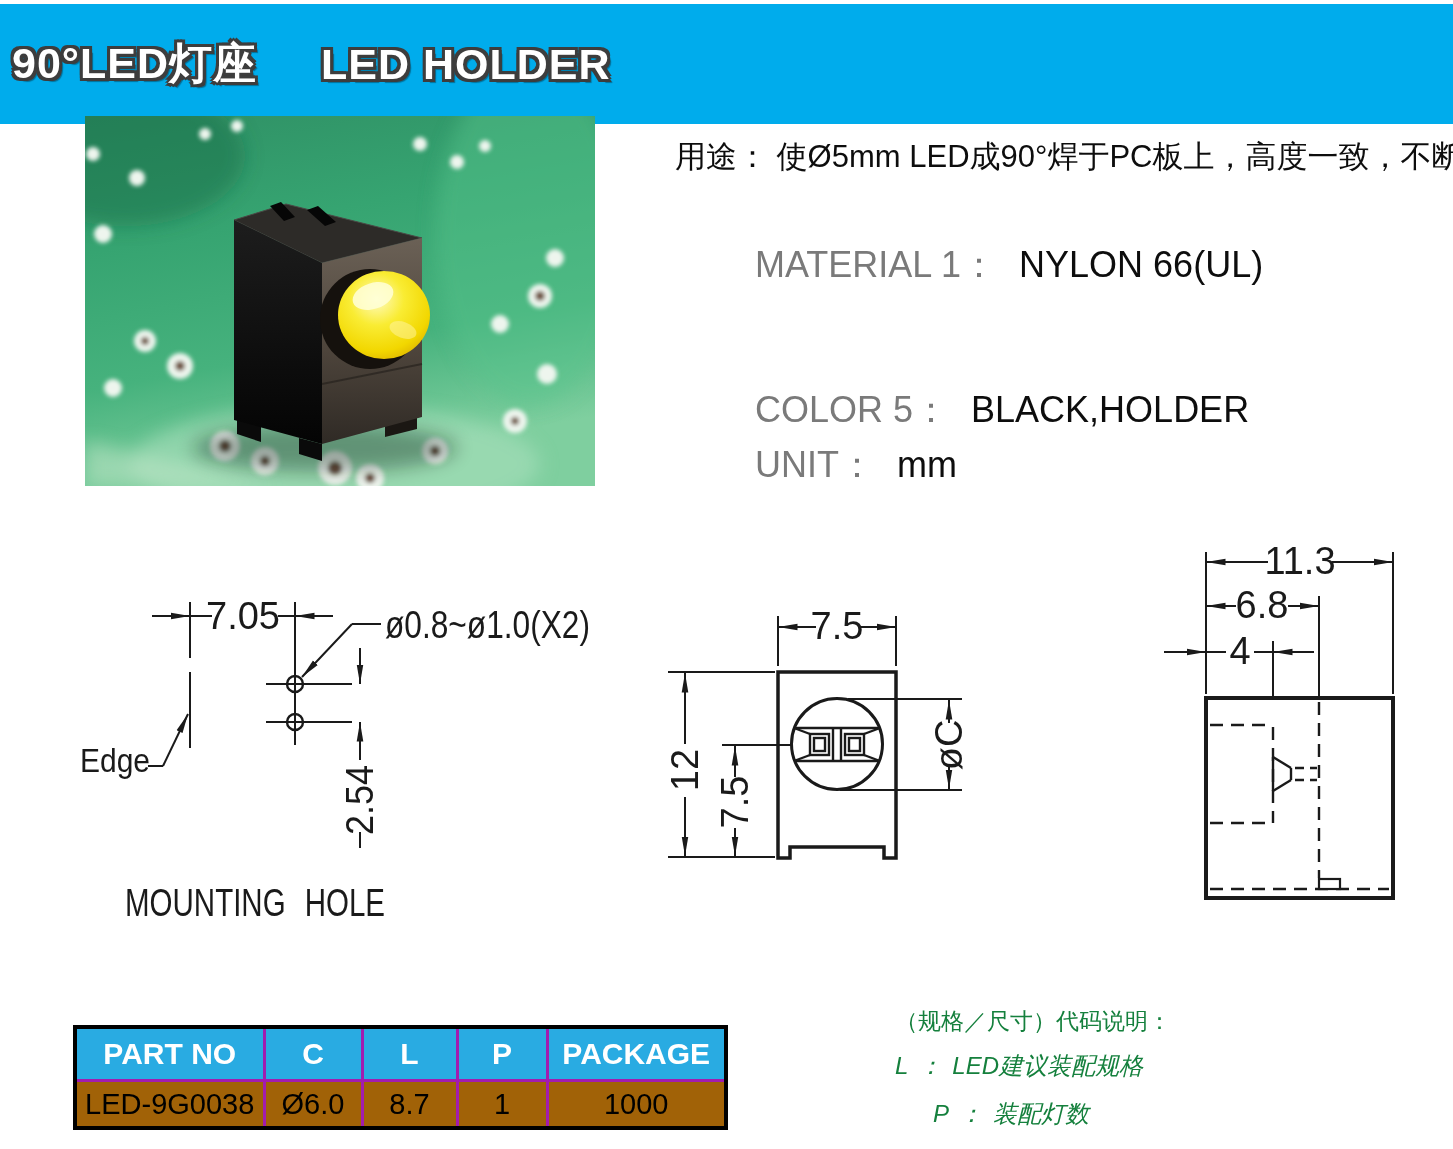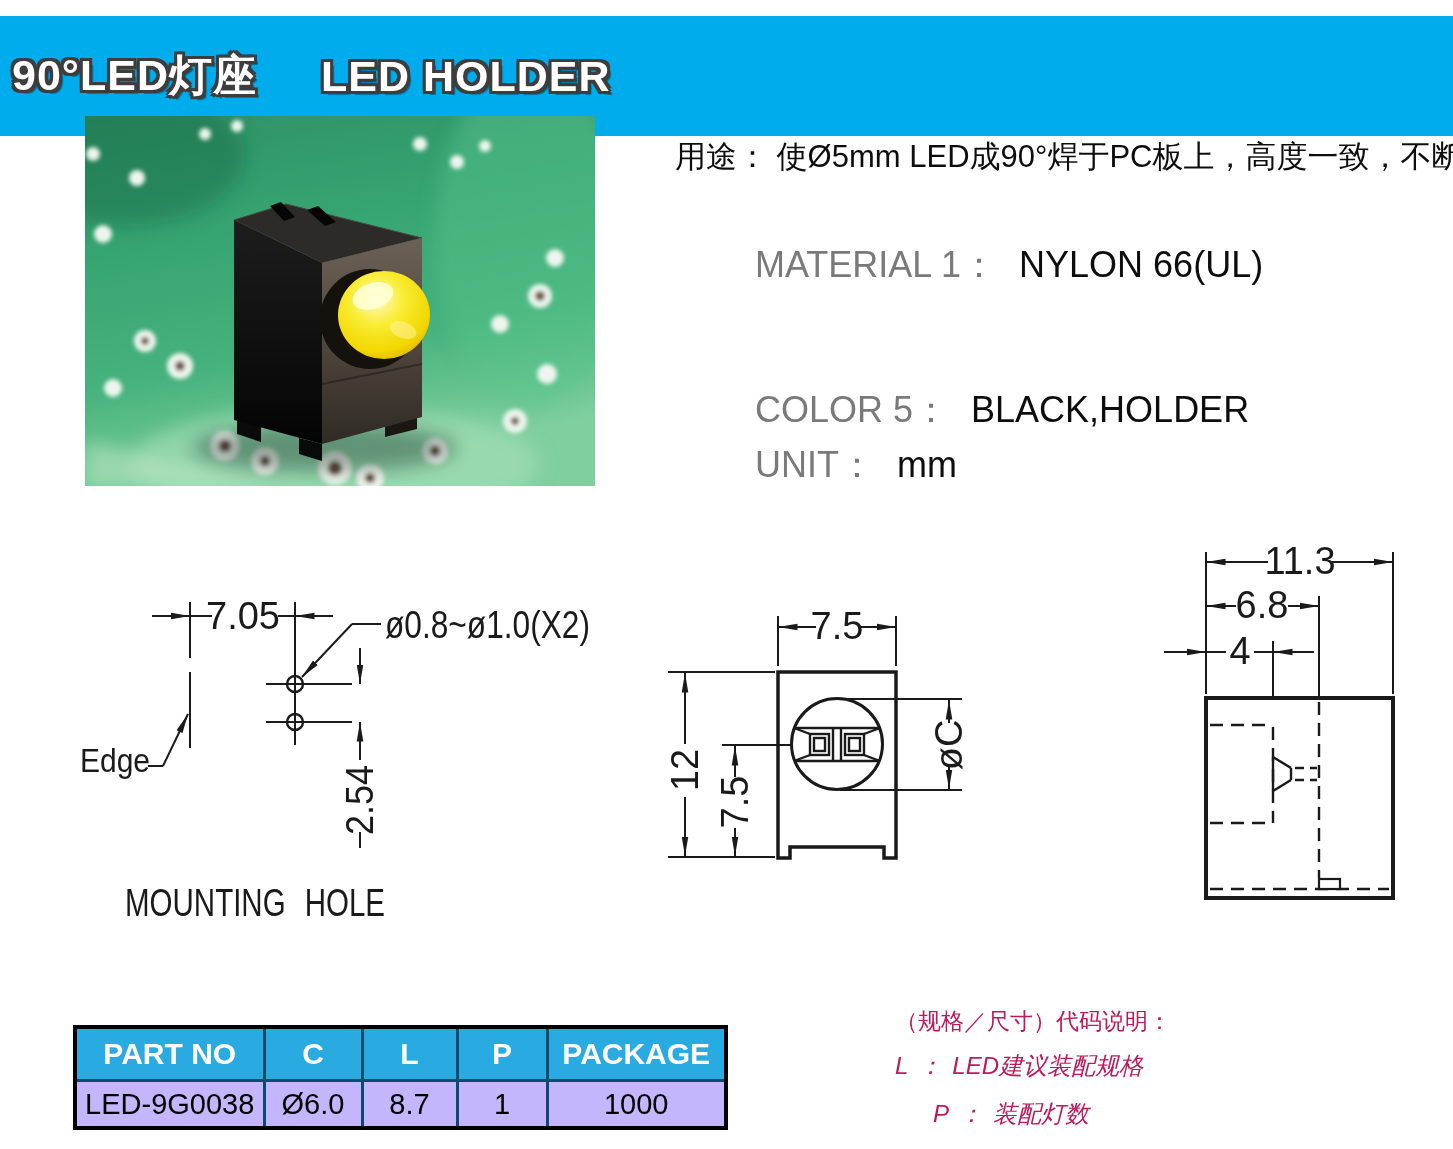--- a/index.html
+++ b/index.html
@@ -1,37 +1,37 @@
 <!DOCTYPE html>
 <html><head>
 <meta charset="utf-8">
 <style>
   html,body{margin:0;padding:0;background:#fff;}
   #canvas{position:relative;width:1453px;height:1149px;background:#fff;overflow:hidden;
           font-family:"Liberation Sans",sans-serif;color:#111;}
   .abs{position:absolute;}
   
-  #topbar{left:0;top:16px;width:1453px;height:120px;background:#00ACEC;display:flex;align-items:center;}
+  #topbar{left:0;top:4px;width:1453px;height:120px;background:#00ACEC;display:flex;align-items:center;}
   #topbar .ttl{font-size:43px;font-weight:bold;color:#fff;margin-left:12px;letter-spacing:1px;
      text-shadow:-3px -3px 0 #3d3d3d,3px -3px 0 #3d3d3d,-3px 3px 0 #3d3d3d,3px 3px 0 #3d3d3d,
                  -3px 0 0 #3d3d3d,3px 0 0 #3d3d3d,0 -3px 0 #3d3d3d,0 3px 0 #3d3d3d,4px 4px 1px rgba(0,0,0,.35);}
   #topbar .ttl-en{margin-left:64px;}
   
   #usage{left:675px;top:136px;font-size:31px;color:#0d0d0d;white-space:nowrap;}
   .specrow{left:755px;font-size:36px;white-space:nowrap;}
   .specrow .lab{color:#7a7a7a;}
   .specrow .val{color:#0d0d0d;margin-left:22px;}
   
   #ptable{left:73px;top:1025px;border-collapse:collapse;table-layout:fixed;}
-  #ptable th,#ptable td{border:3px solid #0c4a6e;text-align:center;padding:0;}
+  #ptable th,#ptable td{border:3px solid #a21caf;text-align:center;padding:0;}
   #ptable{border:4px solid #000;}
   #ptable th{background:#29ABE2;color:#fff;font-weight:bold;font-size:30px;height:50px;}
-  #ptable td{background:#c4b5fd;color:#000;font-size:29px;height:44px;}
-  
-  .noteline{left:895px;color:#be185d;white-space:nowrap;}
+  #ptable td{background:#a16207;color:#000;font-size:29px;height:44px;}
+  
+  .noteline{left:895px;color:#15803d;white-space:nowrap;}
   #note-title{top:1006px;font-size:23px;}
   .notedef{font-size:24px;font-style:italic;}
   #note-l{top:1050px;}
   #note-p{top:1098px;margin-left:38px;}
   .notedef .sep{margin:0 10px;}
   
   #draw{left:0;top:0;}
   .cad{font-family:"Liberation Sans",sans-serif;fill:#1a1a1a;font-size:38px;}
   .cad.small{font-size:34px;}
   

